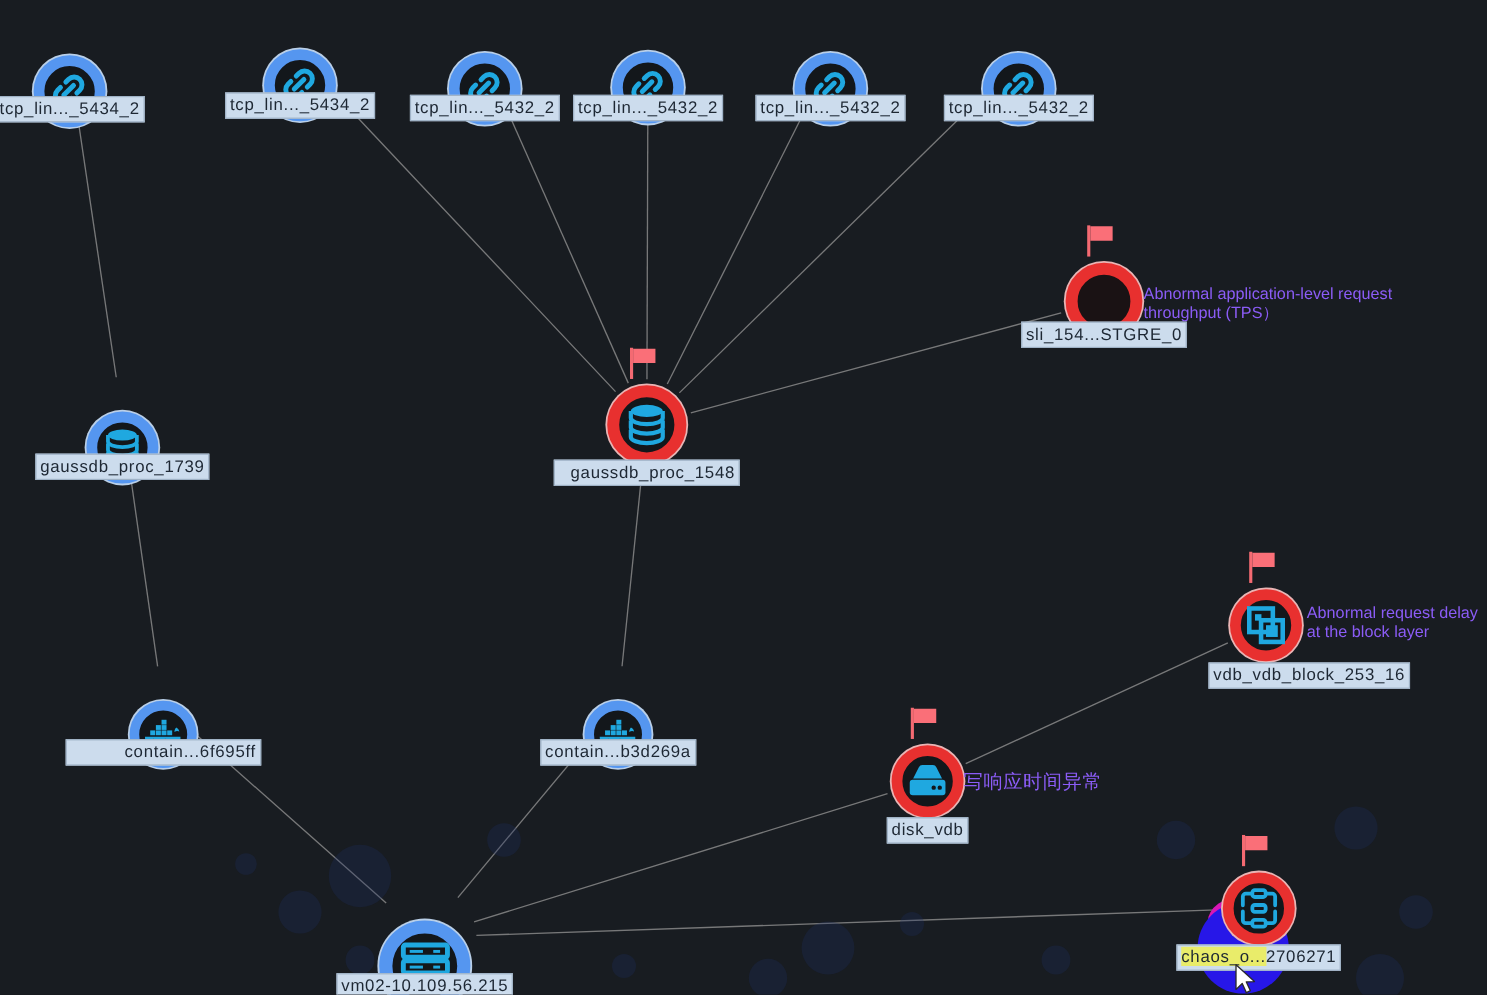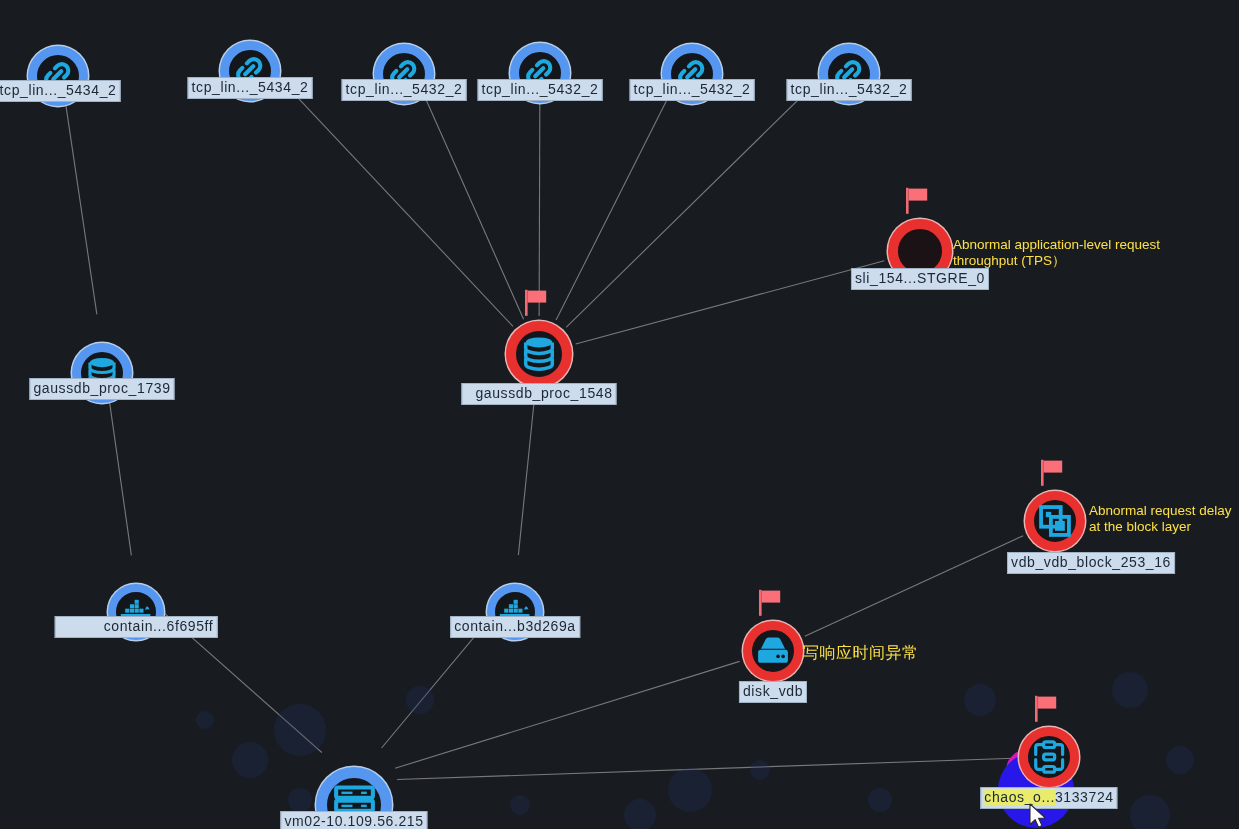--- a/index.html
+++ b/index.html
@@ -55,21 +55,21 @@
     padding: 2px 3px 3px 3px;
     border: 1px solid #9fb2c6;
     letter-spacing: 0.6px;
     transform: translate(-50%, 0);
     font-family: "Liberation Sans", sans-serif;
   }
   .nlabel .hl { background: #e9ec6a; }
 
   .annot {
     position: absolute;
-    color: #fde047;
+    color: #8b5cf6;
     font-size: 13.5px;
     line-height: 15.5px;
     white-space: pre-line;
     font-family: "Liberation Sans", sans-serif;
   }
   .annot.cjk { font-size: 16px; letter-spacing: 0.5px; }
 
   .glow {
     position: absolute;
     transform: translate(-50%, -50%);
@@ -323,21 +323,21 @@
         </g>
           </svg>
         </div>
         <div class="flag" style="left: -3px; top: -34px;">
           <svg width="26" height="28" viewBox="0 0 26 28">
     <rect x="2.0" y="0.8" width="2.6" height="26" fill="#f46a72"></rect>
     <path d="M4.6 1.6h18.6v12.0H4.6z" fill="#fa6f78"></path>
   </svg>
         </div>
       </div>
-      <div class="nlabel" style="left: 1049px; top: 787px;"><span class="hl">chaos_o...</span><span>3133724</span></div>
+      <div class="nlabel" style="left: 1049px; top: 787px;"><span class="hl">chaos_o...</span><span>2706271</span></div>
       <div class="node" style="left: 354px; top: 781px;">
         <div class="ring blue" style="width: 76px; height: 76px; border-width: 11px;">
           <svg width="49" height="49" viewBox="0 0 24 24">
         <g fill="none" stroke="#1fa8e0" stroke-width="2">
           <rect x="3" y="3.2" width="18" height="5.0" rx="0.8"></rect>
           <rect x="3" y="9.6" width="18" height="5.0" rx="0.8"></rect>
           <rect x="3" y="16" width="18" height="5.0" rx="0.8"></rect>
         </g>
         <g fill="#1fa8e0">
           <rect x="5.6" y="5.2" width="5.4" height="1.2"></rect>

